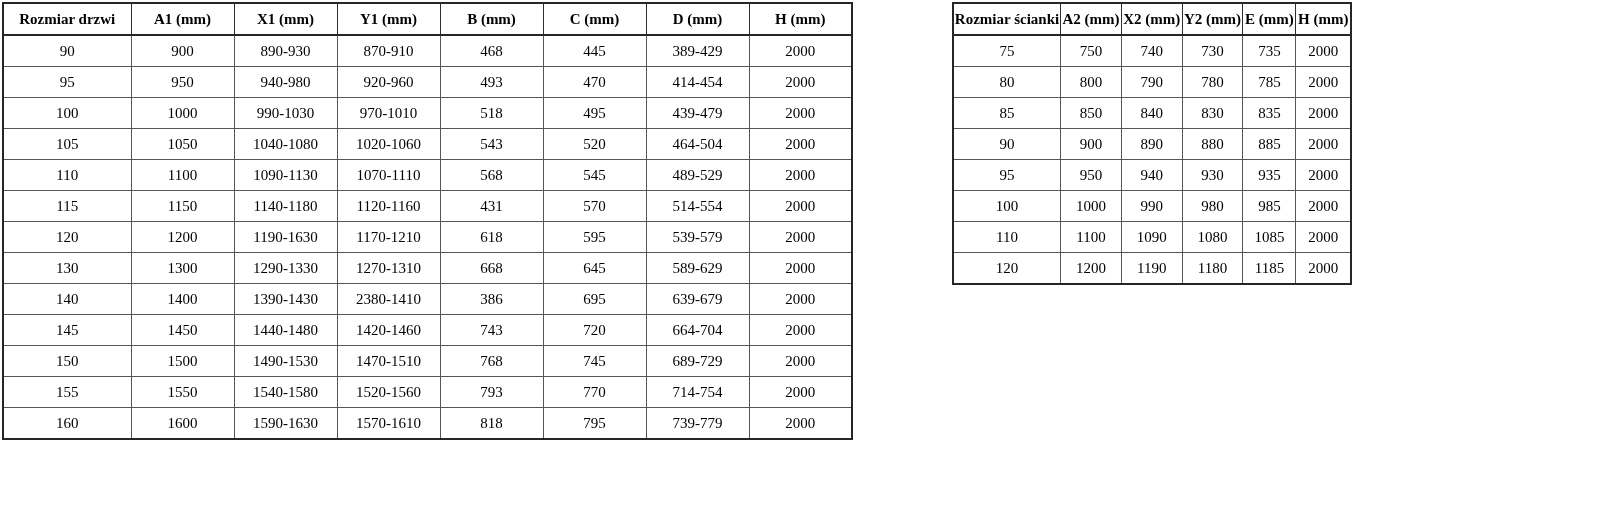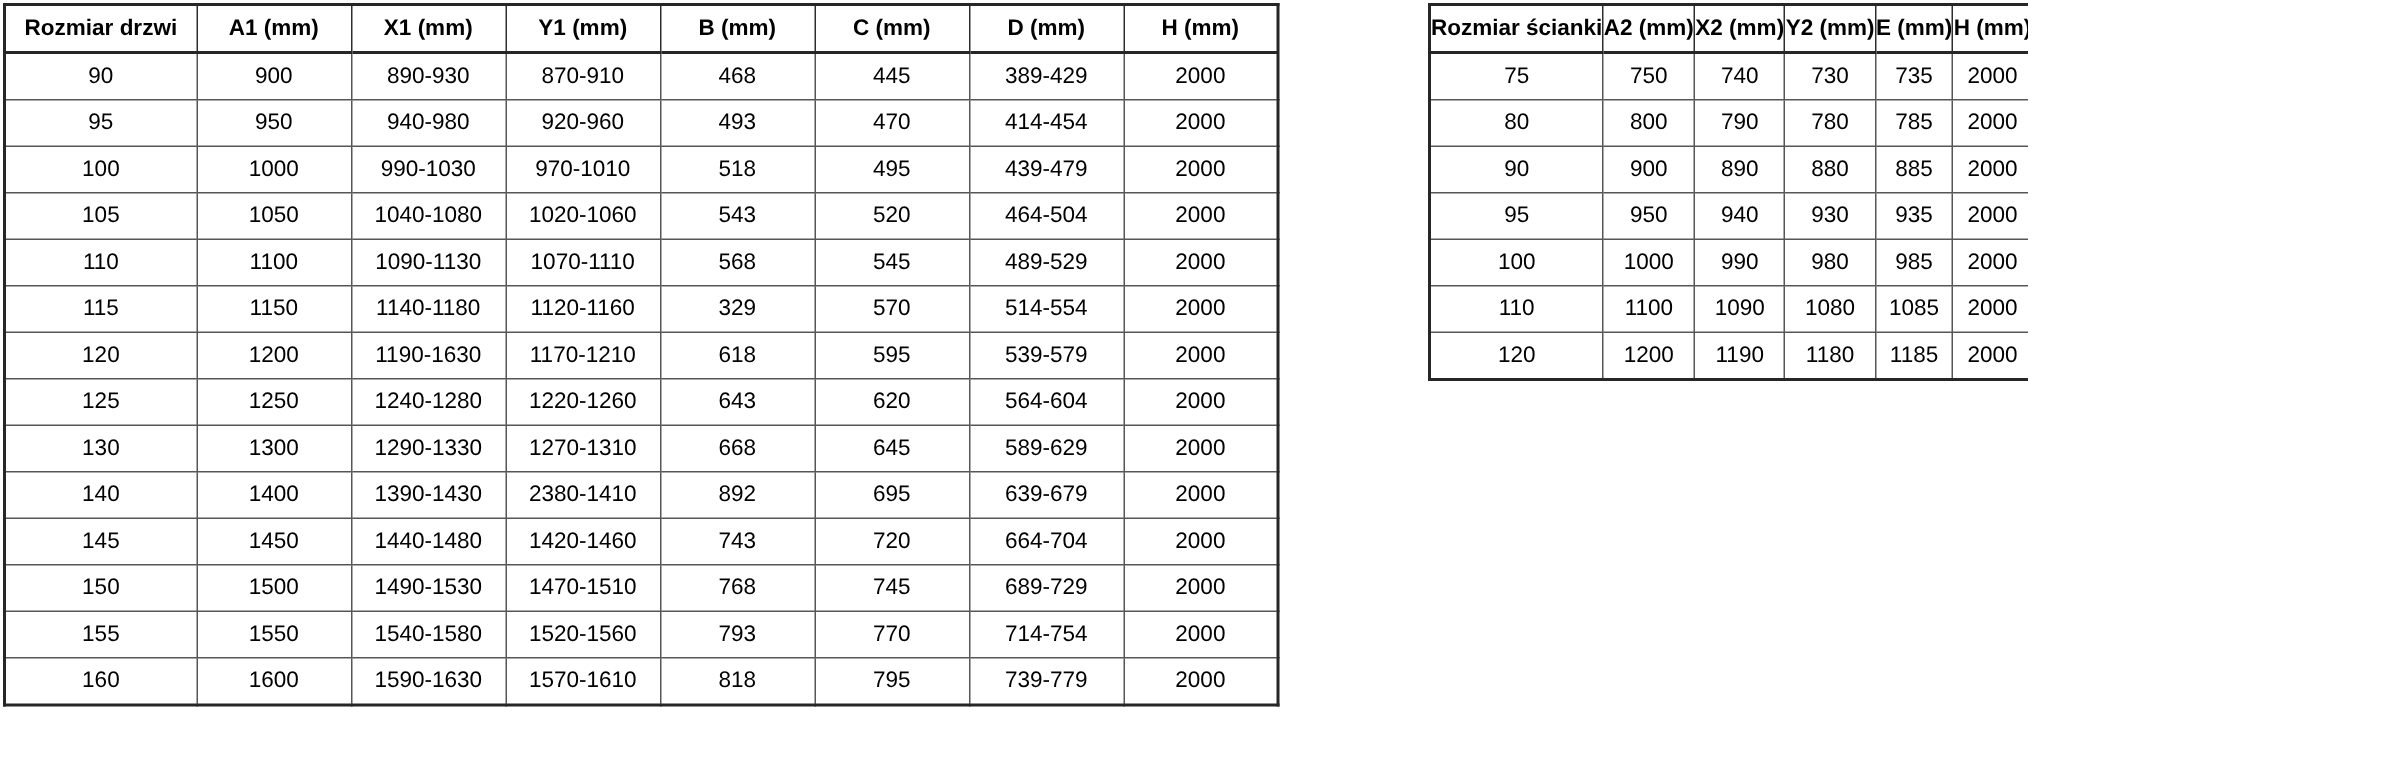--- a/index.html
+++ b/index.html
@@ -5,21 +5,21 @@
   html, body {
     margin: 0;
     padding: 0;
     background: #ffffff;
   }
   .canvas {
     position: relative;
     width: 1352px;
     height: 514px;
     background: #ffffff;
-    font-family: Liberation Sans, sans-serif;
+    font-family: Liberation Serif, serif;
     color: #000000;
     overflow: hidden;
   }
   table.spec-table {
     position: absolute;
     top: 2px;
     border-collapse: collapse;
     table-layout: fixed;
     background: #ffffff;
     border: 2px solid #262626;
@@ -127,61 +127,51 @@
           <td>568</td>
           <td>545</td>
           <td>489-529</td>
           <td>2000</td>
         </tr>
         <tr>
           <td>115</td>
           <td>1150</td>
           <td>1140-1180</td>
           <td>1120-1160</td>
-          <td>329</td>
+          <td>431</td>
           <td>570</td>
           <td>514-554</td>
           <td>2000</td>
         </tr>
         <tr>
           <td>120</td>
           <td>1200</td>
           <td>1190-1630</td>
           <td>1170-1210</td>
           <td>618</td>
           <td>595</td>
           <td>539-579</td>
           <td>2000</td>
         </tr>
         <tr>
-          <td>125</td>
-          <td>1250</td>
-          <td>1240-1280</td>
-          <td>1220-1260</td>
-          <td>643</td>
-          <td>620</td>
-          <td>564-604</td>
-          <td>2000</td>
-        </tr>
-        <tr>
           <td>130</td>
           <td>1300</td>
           <td>1290-1330</td>
           <td>1270-1310</td>
           <td>668</td>
           <td>645</td>
           <td>589-629</td>
           <td>2000</td>
         </tr>
         <tr>
           <td>140</td>
           <td>1400</td>
           <td>1390-1430</td>
           <td>2380-1410</td>
-          <td>892</td>
+          <td>386</td>
           <td>695</td>
           <td>639-679</td>
           <td>2000</td>
         </tr>
         <tr>
           <td>145</td>
           <td>1450</td>
           <td>1440-1480</td>
           <td>1420-1460</td>
           <td>743</td>
@@ -252,20 +242,28 @@
         </tr>
         <tr>
           <td>80</td>
           <td>800</td>
           <td>790</td>
           <td>780</td>
           <td>785</td>
           <td>2000</td>
         </tr>
         <tr>
+          <td>85</td>
+          <td>850</td>
+          <td>840</td>
+          <td>830</td>
+          <td>835</td>
+          <td>2000</td>
+        </tr>
+        <tr>
           <td>90</td>
           <td>900</td>
           <td>890</td>
           <td>880</td>
           <td>885</td>
           <td>2000</td>
         </tr>
         <tr>
           <td>95</td>
           <td>950</td>

